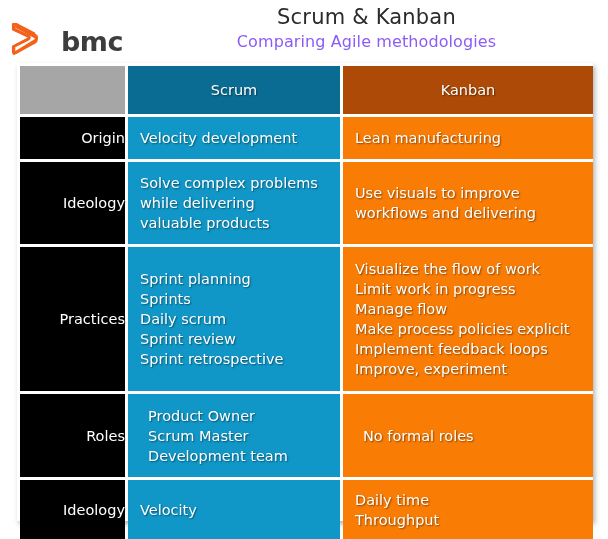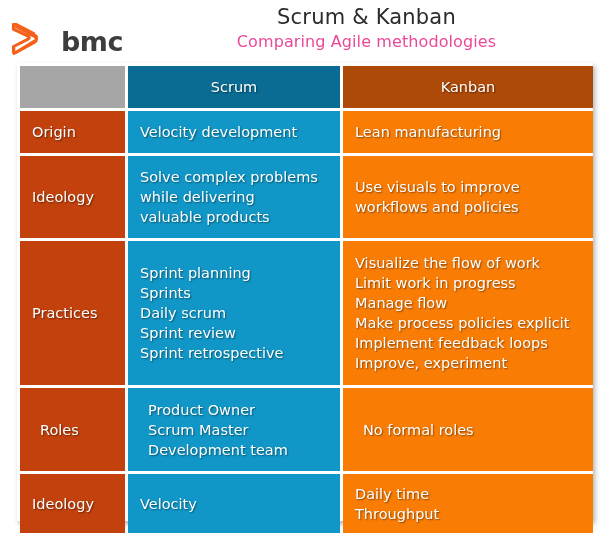--- a/index.html
+++ b/index.html
@@ -59,21 +59,21 @@
     font-size: 21px;
     font-weight: 400;
     color: #2b2b2b;
     line-height: 26px;
     letter-spacing: 0.2px;
   }
   .subtitle {
     font-family: "DejaVu Sans", sans-serif;
     font-size: 16px;
     font-weight: 400;
-    color: #ec4899;
+    color: #8b5cf6;
     line-height: 23px;
     letter-spacing: 0.1px;
   }
 
   
   .table-wrap {
     position: absolute;
     left: 17px;
     top: 63px;
     width: 576px;
@@ -100,37 +100,37 @@
     line-height: 20px;
     text-shadow: 1px 1px 1.6px rgba(0,0,0,0.45);
     white-space: pre-line;
   }
 
   col.c-label { width: 105px; }
   col.c-scrum { width: 212px; }
   col.c-kanban { width: 250px; }
 
   
-  tr.head td { height: 42px; text-align: center; padding: 8px; }
+  tr.head td { height: 42px; text-align: center; padding: 14px; }
   td.h-blank { background: #a6a6a6; }
   td.h-scrum {
     background: #0a6c92;
     font-size: 19px;
     font-weight: 400;
   }
   td.h-kanban {
     background: #ae4a07;
     font-size: 19px;
     font-weight: 400;
   }
 
   td.lbl {
-    background: #c2410c;
+    background: #000000;
     font-size: 15.5px;
-    text-align: left;
+    text-align: right;
     padding-left: 12px;
   }
   td.scrum  { background: #1097c7; }
   td.kanban { background: #f97c05; margin-left: 8px; }
 
   tr.r-origin   td { height: 42px; }
   tr.r-ideology td { height: 82px; }
   tr.r-practices td { height: 144px; }
   tr.r-roles    td { height: 83px; padding-left: 20px; }
   tr.r-metrics  td { height: 59px; }
@@ -177,21 +177,21 @@
           <td class="scrum">Velocity development</td>
           <td class="kanban">Lean manufacturing</td>
         </tr>
 
         <tr class="r-ideology">
           <td class="lbl">Ideology</td>
           <td class="scrum">Solve complex problems
 while delivering
 valuable products</td>
           <td class="kanban">Use visuals to improve
-workflows and policies</td>
+workflows and delivering</td>
         </tr>
 
         <tr class="r-practices">
           <td class="lbl">Practices</td>
           <td class="scrum">Sprint planning
 Sprints
 Daily scrum
 Sprint review
 Sprint retrospective</td>
           <td class="kanban">Visualize the flow of work

